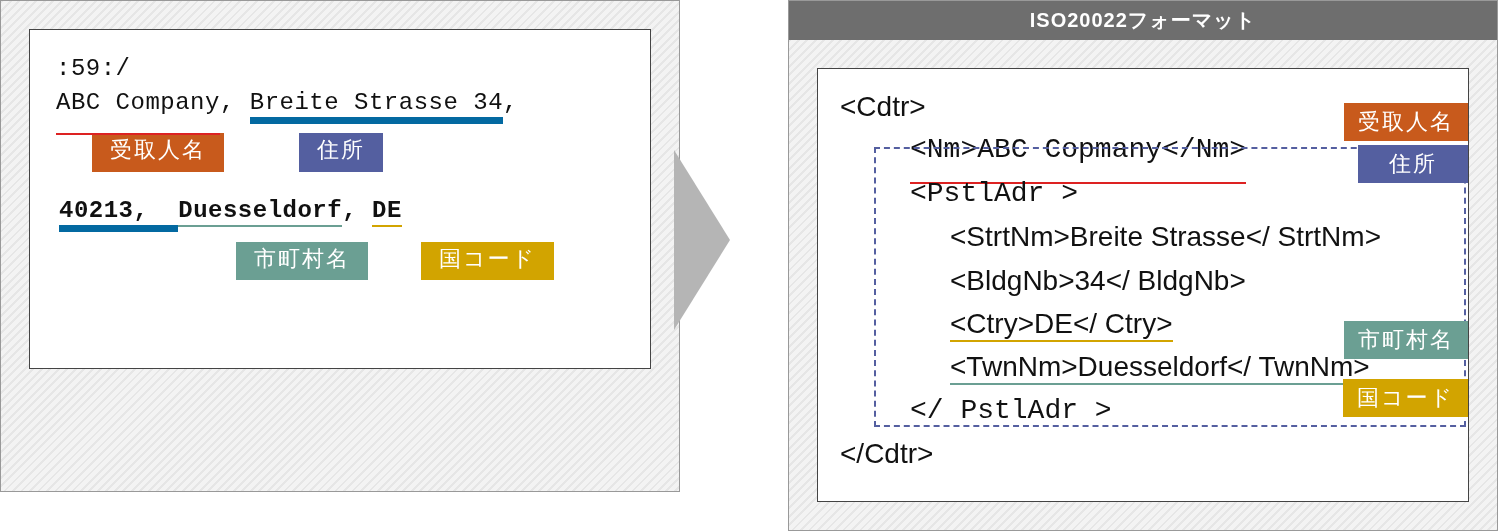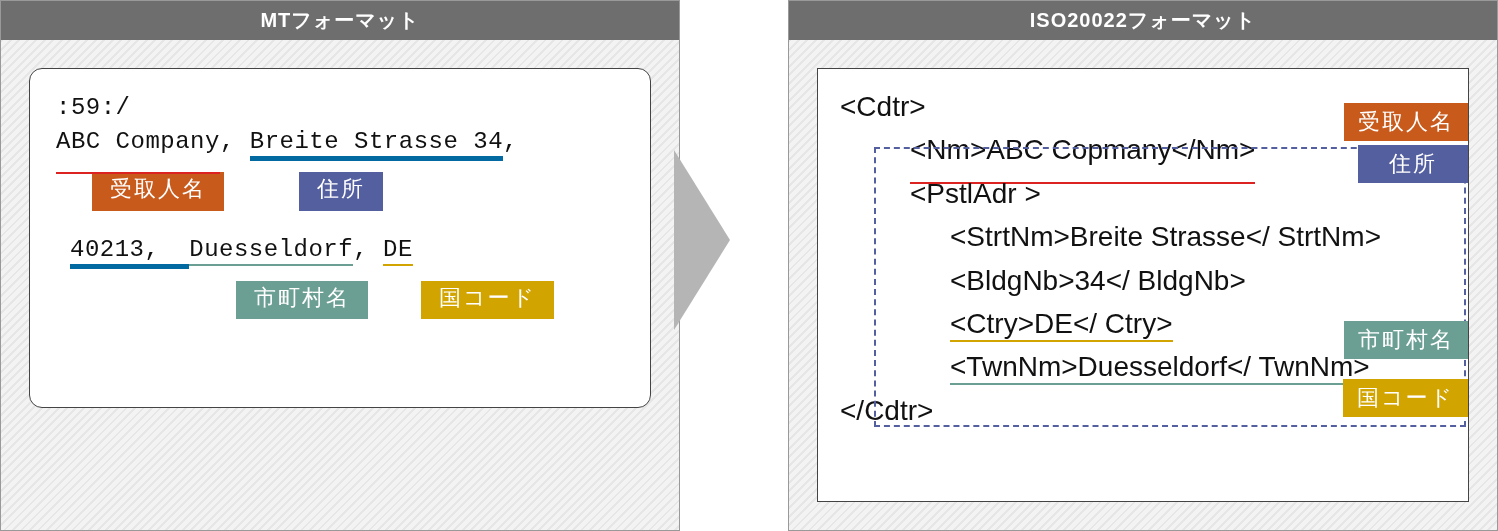--- a/index.html
+++ b/index.html
@@ -41,34 +41,34 @@
     );
     position: relative;
     padding: 28px;
   }
   .content-box {
     background: #fff;
     border: 1.5px solid #444;
     position: relative;
     width: 100%;
   }
-  .left .content-box { height: 340px; padding: 22px 26px; border-radius: 13px; }
+  .left .content-box { height: 340px; padding: 22px 26px; }
   .right .content-box { height: 434px; padding: 16px 22px 10px 22px; }
 
   
   .mono {
     font-family: "Courier New", Courier, monospace;
     font-size: 24px;
     line-height: 1.4;
     color: #111;
     letter-spacing: 0.5px;
   }
   .row { position: relative; white-space: nowrap; }
   .u-red   { border-bottom: 2px solid #d22; padding-bottom: 17px; }
-  .u-blue  { border-bottom: 5px solid #0369a1; padding-bottom: 1px; }
+  .u-blue  { border-bottom: 7px solid #0369a1; padding-bottom: 1px; }
   .u-teal  { border-bottom: 2px solid #6b9f93; padding-bottom: 1px; }
   .u-gold  { border-bottom: 2px solid #d2a400; padding-bottom: 1px; }
 
   .tag {
     display: inline-block;
     color: #fff;
     font-size: 22px;
     padding: 4px 18px;
     margin-top: 8px;
     letter-spacing: 2px;
@@ -76,42 +76,42 @@
   }
   .tag.orange { background: #c85a1c; }
   .tag.blue   { background: #545fa0; }
   .tag.teal   { background: #6b9f93; }
   .tag.gold   { background: #d2a400; }
 
   .left-tags1 { margin: 6px 0 22px 36px; }
   .left-tags1 .tag + .tag { margin-left: 60px; }
   .left-tags2 { margin: 6px 0 0 180px; }
   .left-tags2 .tag + .tag { margin-left: 38px; }
-  .left .row2 { margin-left: 14px; }
+  .left .row2 { margin-left: 3px; font-weight: bold; }
 
   
   .arrow {
     position: absolute;
     left: 674px;
     top: 150px;
     width: 0; height: 0;
     border-top: 90px solid transparent;
     border-bottom: 90px solid transparent;
     border-left: 56px solid #b5b5b5;
     z-index: 0;
   }
 
   
   .xml {
     font-family: Arial, "Helvetica Neue", sans-serif;
     font-size: 28px;
     line-height: 1.55;
     color: #111;
   }
-  .ind1 { margin-left: 70px; }
+  .ind1 { margin-left: 70px; font-family: Liberation Mono, monospace; }
   .ind2 { margin-left: 110px; }
   .rel { position: relative; }
 
   
   .dashbox {
     position: absolute;
     border: 2px dashed #545fa0;
     pointer-events: none;
   }
 
@@ -128,21 +128,20 @@
     min-width: 110px;
     text-align: center;
   }
 </style>
 </head>
 <body>
 
 <div class="stage">
 
   <div class="panel left">
-    <div class="panel-header">MTフォーマット</div>
     <div class="hatch">
       <div class="content-box">
         <div class="mono">
           <div class="row">:59:/</div>
           <div class="row">
             <span class="u-red">ABC Company</span><span>, </span><span class="u-blue">Breite Strasse 34</span><span>,</span>
           </div>
           <div class="left-tags1">
             <span class="tag orange">受取人名</span>
             <span class="tag blue">住所</span>
@@ -174,19 +173,20 @@
         <div class="rtag" style="background:#d2a400; top:310px;">国コード</div>
 
         <div class="xml">
           <div>&lt;Cdtr&gt;</div>
           <div class="ind1"><span class="u-red">&lt;Nm&gt;ABC Copmany&lt;/Nm&gt;</span></div>
           <div class="ind1">&lt;PstlAdr &gt;</div>
           <div class="ind2">&lt;StrtNm&gt;Breite Strasse&lt;/ StrtNm&gt;</div>
           <div class="ind2">&lt;BldgNb&gt;34&lt;/ BldgNb&gt;</div>
           <div class="ind2"><span class="u-gold">&lt;Ctry&gt;DE&lt;/ Ctry&gt;</span></div>
           <div class="ind2"><span class="u-teal">&lt;TwnNm&gt;Duesseldorf&lt;/ TwnNm&gt;</span></div>
+          <div class="ind1">&lt;/ PstlAdr &gt;</div>
           <div>&lt;/Cdtr&gt;</div>
         </div>
       </div>
     </div>
   </div>
 
 </div>
 
 </body></html>

